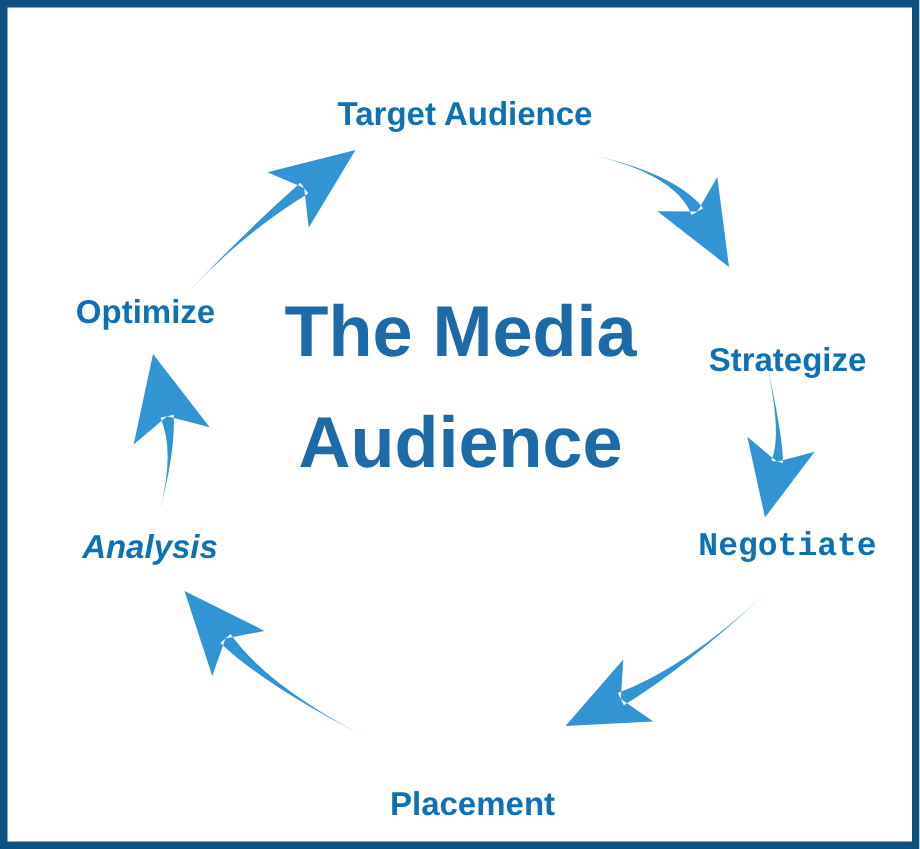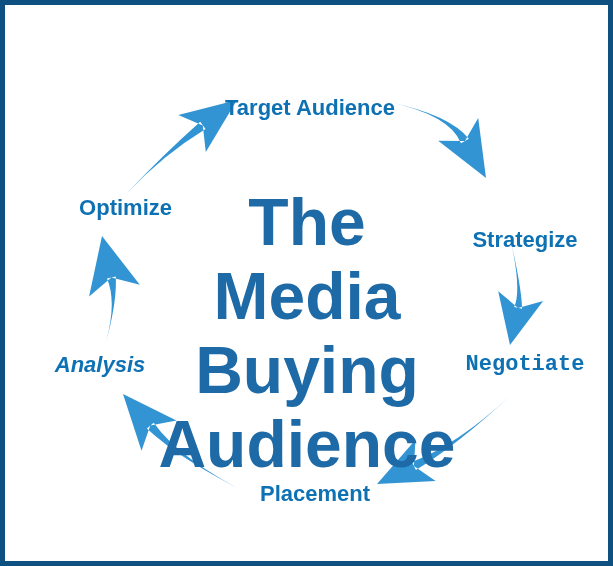--- a/index.html
+++ b/index.html
@@ -17,21 +17,21 @@
     position: absolute;
     left: 0; top: 0;
     width: 603px; height: 556px;
   }
   .title-block {
     position: absolute;
     left: 152px;
     top: 180px;
     width: 300px;
     text-align: center;
-    font-size: 66px;
+    font-size: 48px;
     font-weight: 700;
     line-height: 74px;
     color: #1d6aa6;
     letter-spacing: 0px;
   }
   .step-label {
     position: absolute;
     font-size: 22px;
     font-weight: 700;
     color: #0e71b4;
@@ -54,24 +54,23 @@
     <path d="M232.0,95.0 L200.8,146.9 L197.8,120.4 L173.3,109.9 Z M122.0,188.0 Q158.0,150.0 200.5,124.0 L195.2,116.8 Q158.0,150.0 122.0,188.0 Z" fill="#3294d3"></path>
     <path d="M481.0,173.0 L433.2,135.8 L459.9,136.0 L473.2,113.0 Z M384.0,97.0 Q445.0,110.0 456.0,138.3 L463.8,133.8 Q445.0,110.0 384.0,97.0 Z" fill="#3294d3"></path>
     <path d="M505.0,340.0 L493.2,286.2 L513.1,302.9 L538.1,296.1 Z M505.0,232.0 Q517.0,285.0 509.2,302.0 L517.0,303.7 Q517.0,285.0 505.0,232.0 Z" fill="#3294d3"></path>
     <path d="M372.0,479.0 L410.5,434.7 L408.9,461.0 L430.6,476.0 Z M505.0,391.0 Q452.0,440.0 406.9,457.0 L410.9,465.1 Q452.0,440.0 505.0,391.0 Z" fill="#3294d3"></path>
     <path d="M118.0,389.0 L171.4,415.6 L145.3,420.6 L136.5,445.7 Z M250.0,492.0 Q175.0,455.0 148.7,417.7 L141.9,423.6 Q175.0,455.0 250.0,492.0 Z" fill="#3294d3"></path>
     <path d="M97.0,231.0 L134.8,279.8 L106.4,272.5 L84.1,291.4 Z M101.0,337.0 Q112.0,297.0 110.8,271.5 L102.0,273.5 Q112.0,297.0 101.0,337.0 Z" fill="#3294d3"></path>
   </svg>
 
   <div class="title-block" style="color: rgb(29, 106, 166);">
     <div>The Media</div>
-    <div>Buying</div>
     <div>Audience</div>
   </div>
 
-  <div id="lbl-target" class="step-label" style="color: rgb(14, 113, 180); margin-top: 32px;">Target Audience</div>
+  <div id="lbl-target" class="step-label" style="color: rgb(14, 113, 180);">Target Audience</div>
   <div id="lbl-strategize" class="step-label" style="color: rgb(14, 113, 180);">Strategize</div>
   <div id="lbl-negotiate" class="step-label" style="color: rgb(14, 113, 180);">Negotiate</div>
-  <div id="lbl-placement" class="step-label" style="color: rgb(14, 113, 180);">Placement</div>
+  <div id="lbl-placement" class="step-label" style="color: rgb(14, 113, 180); margin-top: 42px;">Placement</div>
   <div id="lbl-analysis" class="step-label" style="color: rgb(14, 113, 180);">Analysis</div>
-  <div id="lbl-optimize" class="step-label" style="color: rgb(14, 113, 180); text-align: right;">Optimize</div>
+  <div id="lbl-optimize" class="step-label" style="color: rgb(14, 113, 180);">Optimize</div>
 
 </div>
 
 </body></html>

